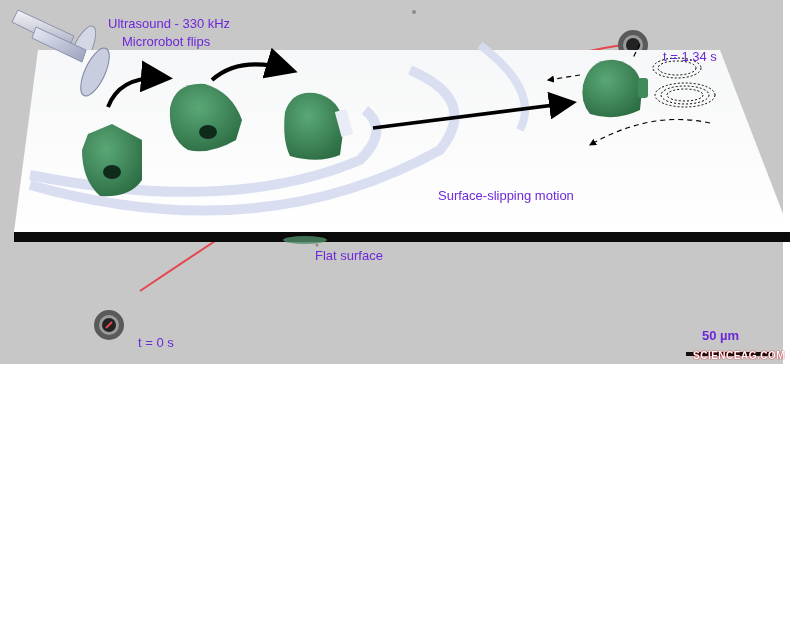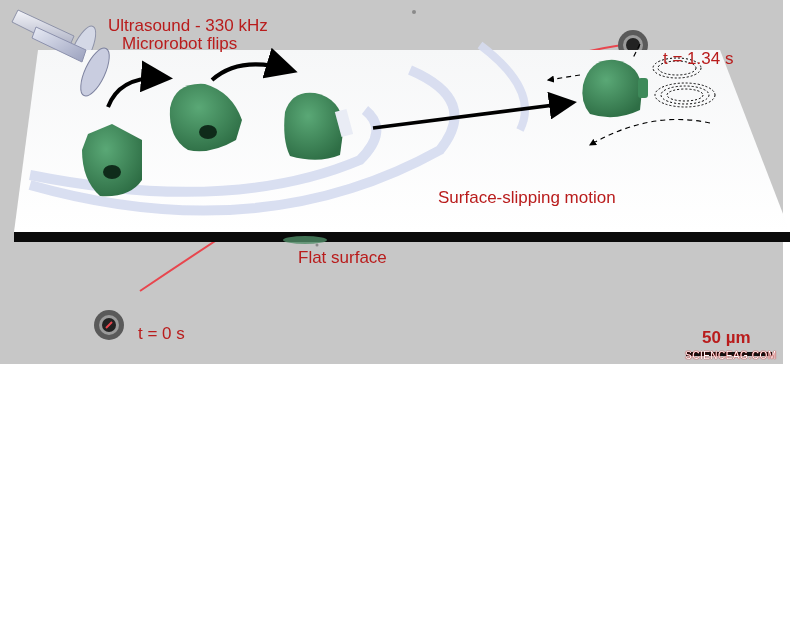--- a/index.html
+++ b/index.html
@@ -1,24 +1,24 @@
 <!DOCTYPE html>
 <html><head>
 <meta charset="utf-8">
 <style>
   html, body { margin:0; padding:0; background:#ffffff; }
   body { width:800px; height:637px; position:relative; overflow:hidden;
          font-family:"Liberation Sans", sans-serif; }
   .abs { position:absolute; }
-  .label { position:absolute; color:#b91c1c; font-size:17px; white-space:nowrap; }
+  .label { position:absolute; color:#6d28d9; font-size:13px; white-space:nowrap; }
   #top-panel { left:0; top:0; width:800px; height:272px; }
   #bottom-panel { left:12px; top:273px; width:783px; height:364px; background:#c7c7c7; overflow:hidden; }
   svg { display:block; }
   .watermark { position:absolute; font-size:10px; color:#fff; letter-spacing:0.5px;
-               text-shadow: 0 0 1px #b00, 0 0 1px #b00; font-weight:normal; }
+               text-shadow: 0 0 1px #b00, 0 0 1px #b00; font-weight:bold;margin-left:8px; }
 </style>
 </head>
 <body>
 
 <div id="top-panel" class="abs">
   <svg width="800" height="272">
     <defs>
       <linearGradient id="plateG" x1="0" y1="0" x2="0" y2="1">
         <stop offset="0" stop-color="#f6f7f8"></stop>
         <stop offset="1" stop-color="#ffffff"></stop>
@@ -88,21 +88,21 @@
       <ellipse cx="677" cy="68" rx="24" ry="10"></ellipse>
       <ellipse cx="677" cy="68" rx="19" ry="7"></ellipse>
       <ellipse cx="685" cy="95" rx="30" ry="12"></ellipse>
       <ellipse cx="685" cy="95" rx="24" ry="9"></ellipse>
       <ellipse cx="685" cy="95" rx="18" ry="6"></ellipse>
     </g>
   </svg>
 
   <div class="label" style="left:438px;top:188px;">Surface-slipping motion</div>
   <div class="label" style="left:122px;top:34px;">Microrobot flips</div>
-  <div class="label" style="left:298px;top:248px;">Flat surface</div>
+  <div class="label" style="left:315px;top:248px;">Flat surface</div>
 </div>
 
 <div id="bottom-panel">
   <svg width="783" height="364">
 
     <g fill="#8a8a8a">
       <circle cx="414" cy="12" r="2"></circle>
       <circle cx="314" cy="126" r="1.5"></circle>
       <circle cx="186" cy="90" r="1.5"></circle>
       <circle cx="628" cy="124" r="1.5"></circle>
@@ -141,17 +141,17 @@
     <g>
       <circle cx="633" cy="45" r="15" fill="#5a5a5a"></circle>
       <circle cx="633" cy="45" r="10" fill="#9a9a9a"></circle>
       <circle cx="633" cy="45" r="7" fill="#222"></circle>
     </g>
 
     <rect x="686" y="352" width="86" height="4" fill="#111"></rect>
   </svg>
 
   <div class="label" style="left:108px;top:16px;">Ultrasound - 330 kHz</div>
-  <div class="label" style="left:138px;top:324px;">t = 0 s</div>
+  <div class="label" style="left:138px;top:335px;">t = 0 s</div>
   <div class="label" style="left:663px;top:49px;text-align:center;">t = 1.34 s</div>
   <div class="label" style="left:702px;top:328px;font-weight:bold;">50 µm</div>
   <div class="watermark" style="left:685px;top:350px;">SCIENCEAG.COM</div>
 </div>
 
 </body></html>

